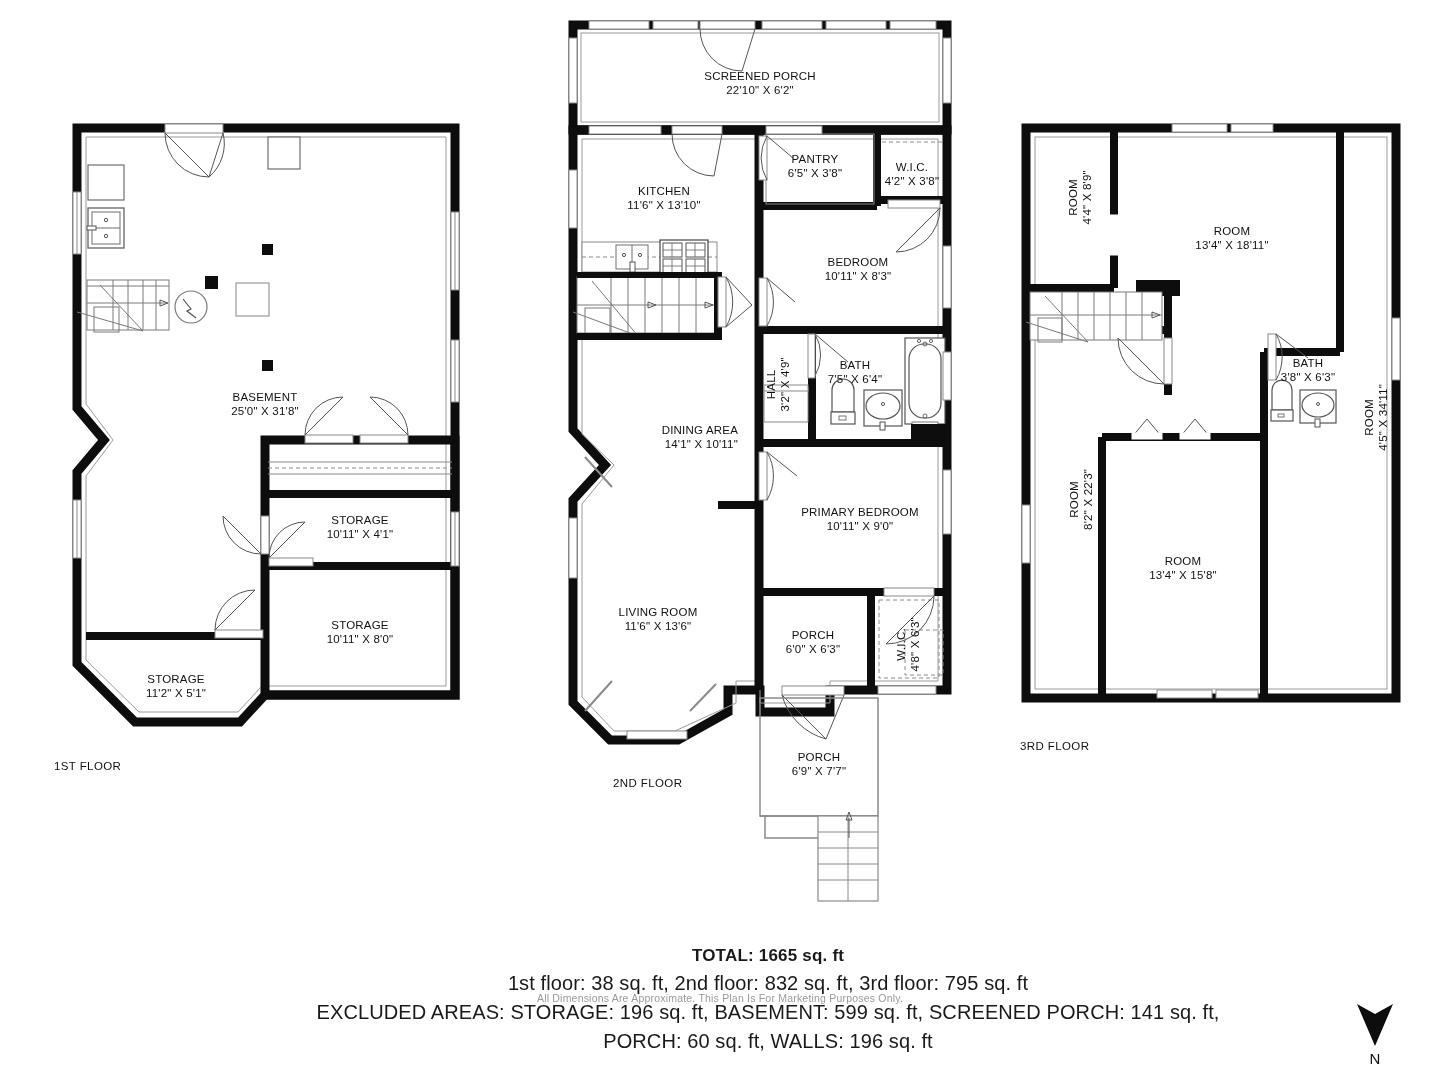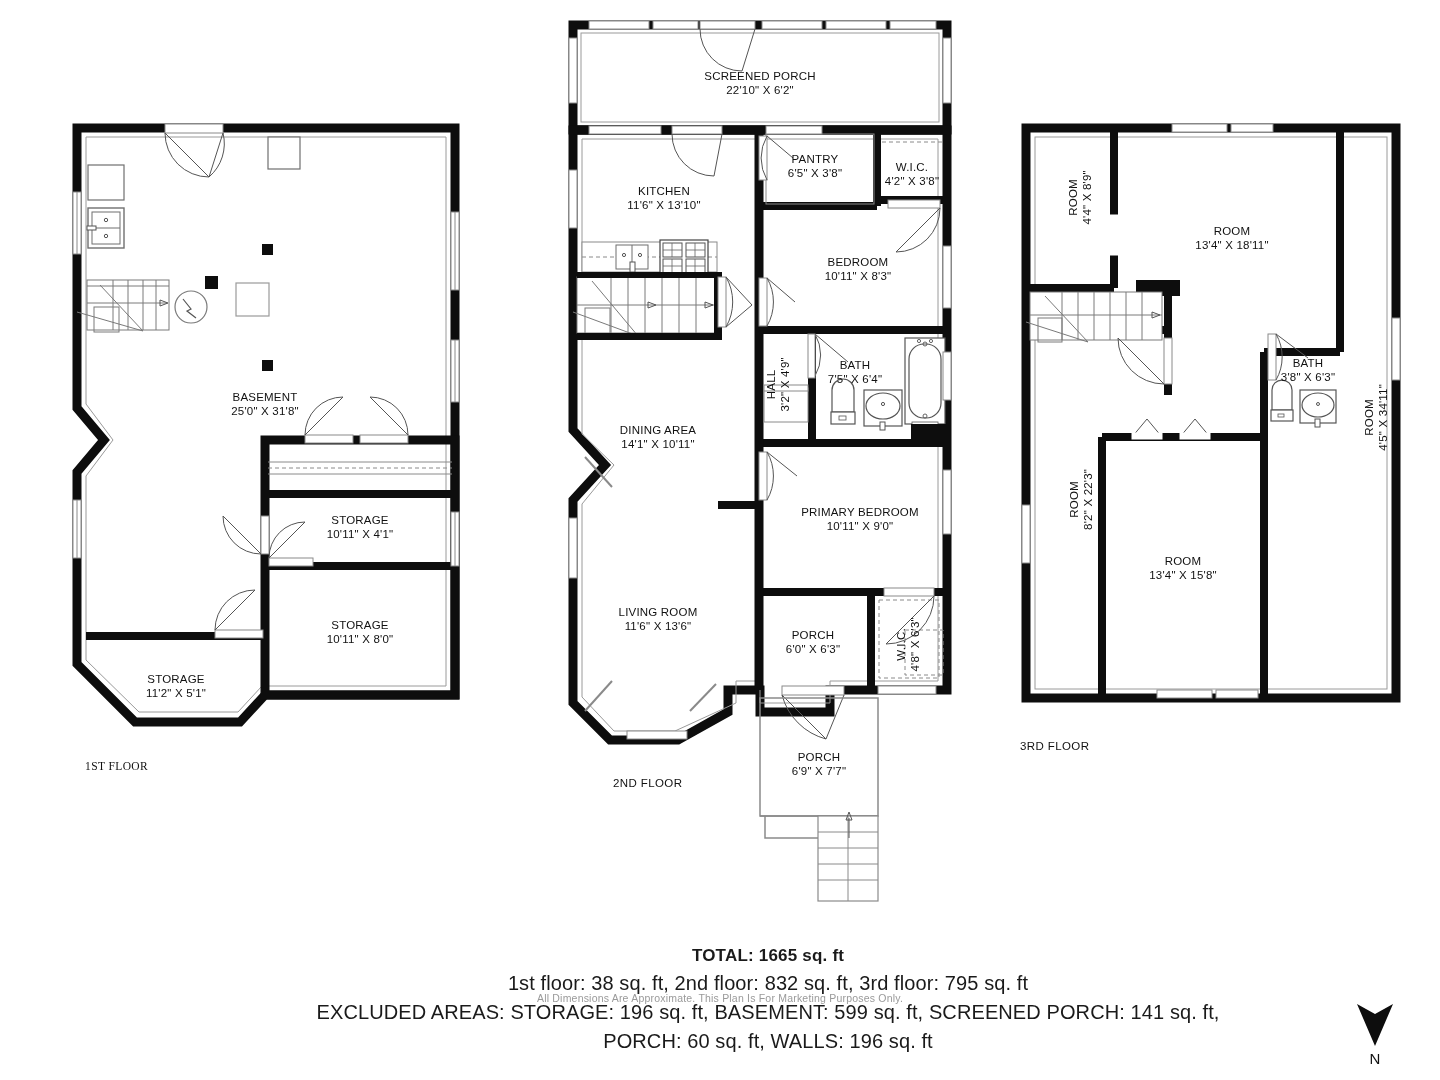--- a/index.html
+++ b/index.html
@@ -433,21 +433,21 @@
     <span class="dm">10'11" X 4'1"</span>
   </div>
   <div class="lbl" style="left:280px; top:618px; width:160px;">
     <span class="nm">STORAGE</span>
     <span class="dm">10'11" X 8'0"</span>
   </div>
   <div class="lbl" style="left:96px; top:672px; width:160px;">
     <span class="nm">STORAGE</span>
     <span class="dm">11'2" X 5'1"</span>
   </div>
-  <div class="floor-tag" style="left:85px; top:760px;font-family:Liberation Serif, serif;">1ST FLOOR</div>
+  <div class="floor-tag" style="left:54px; top:760px;">1ST FLOOR</div>
 
   <div class="lbl" style="left:680px; top:69px; width:160px;">
     <span class="nm">SCREENED PORCH</span>
     <span class="dm">22'10" X 6'2"</span>
   </div>
   <div class="lbl" style="left:584px; top:184px; width:160px;text-align:center;">
     <span class="nm">KITCHEN</span>
     <span class="dm">11'6" X 13'10"</span>
   </div>
   <div class="lbl" style="left:740px; top:152px; width:150px;">
@@ -463,21 +463,21 @@
     <span class="dm">10'11" X 8'3"</span>
   </div>
   <div class="lbl vert" style="left:718px; top:370px; width:120px; transform: rotate(-90deg);">
     <span class="nm">HALL</span>
     <span class="dm">3'2" X 4'9"</span>
   </div>
   <div class="lbl" style="left:785px; top:358px; width:140px;">
     <span class="nm">BATH</span>
     <span class="dm">7'5" X 6'4"</span>
   </div>
-  <div class="lbl" style="left:578px; top:423px; width:160px;">
+  <div class="lbl" style="left:578px; top:423px; width:160px;text-align:right;">
     <span class="nm">DINING AREA</span>
     <span class="dm">14'1" X 10'11"</span>
   </div>
   <div class="lbl" style="left:775px; top:505px; width:170px;">
     <span class="nm">PRIMARY BEDROOM</span>
     <span class="dm">10'11" X 9'0"</span>
   </div>
   <div class="lbl" style="left:578px; top:605px; width:160px;">
     <span class="nm">LIVING ROOM</span>
     <span class="dm">11'6" X 13'6"</span>

